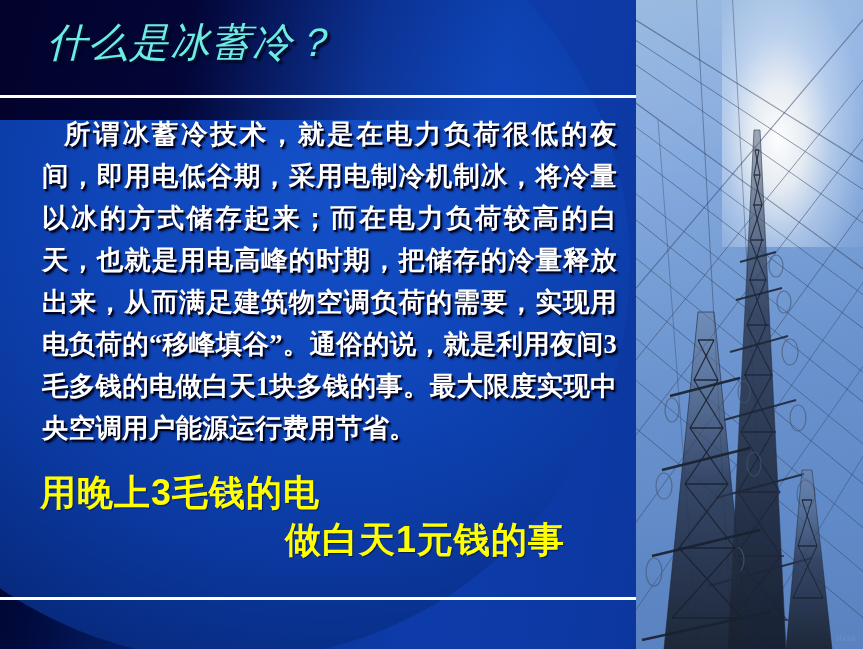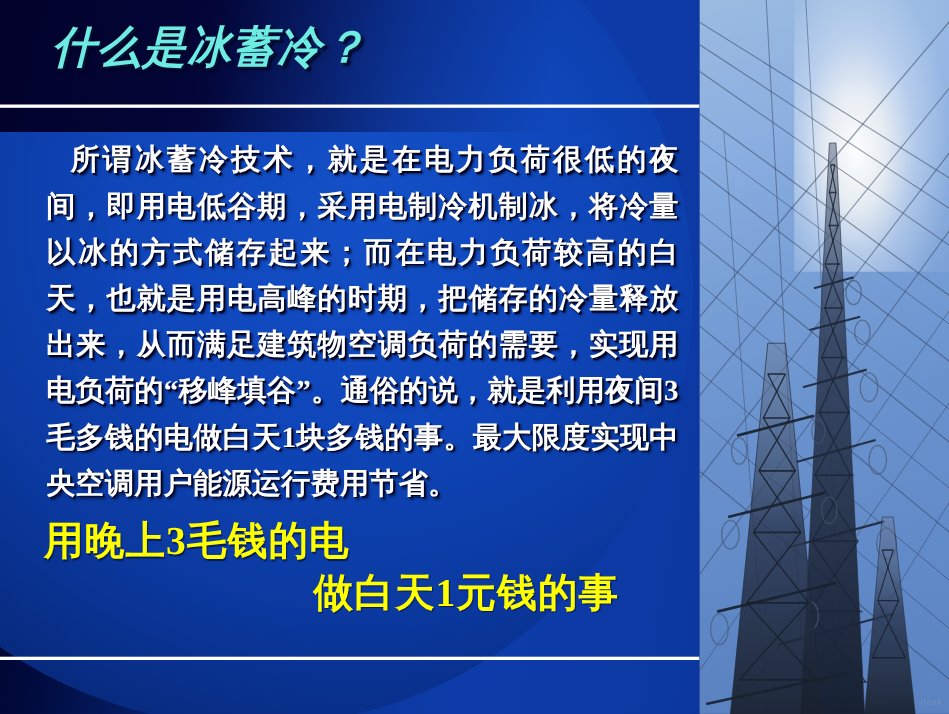--- a/index.html
+++ b/index.html
@@ -96,55 +96,55 @@
   #rule-top    { top: 95px; }
   #rule-bottom { top: 597px; }
 
   
   #title {
     position: absolute;
     left: 47px;
     top: 20px;
     font-family: "Liberation Serif", serif;
     font-style: italic;
-    font-weight: 700;
+    font-weight: 400;
     font-size: 40px;
     line-height: 1.15;
     letter-spacing: 1px;
     color: #6fece1;
     text-shadow:
       2px 2px 0 #001038,
       3px 3px 2px rgba(0,0,20,0.85);
     white-space: nowrap;
     text-align: right;
   }
 
   
   #body-text {
     position: absolute;
     left: 42px;
-    top: 124px;
+    top: 113px;
     width: 575px;
     font-family: "Liberation Serif", serif;
     font-weight: 700;
     font-size: 26.5px;
     line-height: 42px;
     color: #ffffff;
     text-indent: 22px;
     text-align: justify;
     text-shadow:
       1.5px 1.5px 0 rgba(0,0,25,0.9),
       2.5px 2.5px 2px rgba(0,0,20,0.6);
     letter-spacing: 0.2px;
   }
 
   
   .emph {
     position: absolute;
-    font-family: Liberation Serif, serif;
+    font-family: Liberation Sans, sans-serif;
     font-weight: 700;
     font-size: 36px;
     line-height: 1.1;
     color: #ffff00;
     letter-spacing: 1px;
     white-space: nowrap;
     text-shadow: 1px 1px 1px rgba(0,0,30,0.55);
   }
   #emph-1 { left: 40px;  top: 473px; }
   #emph-2 { left: 285px; top: 520px; }

